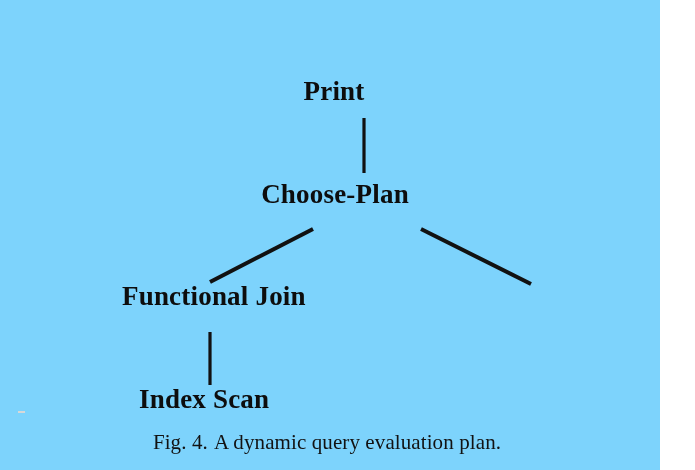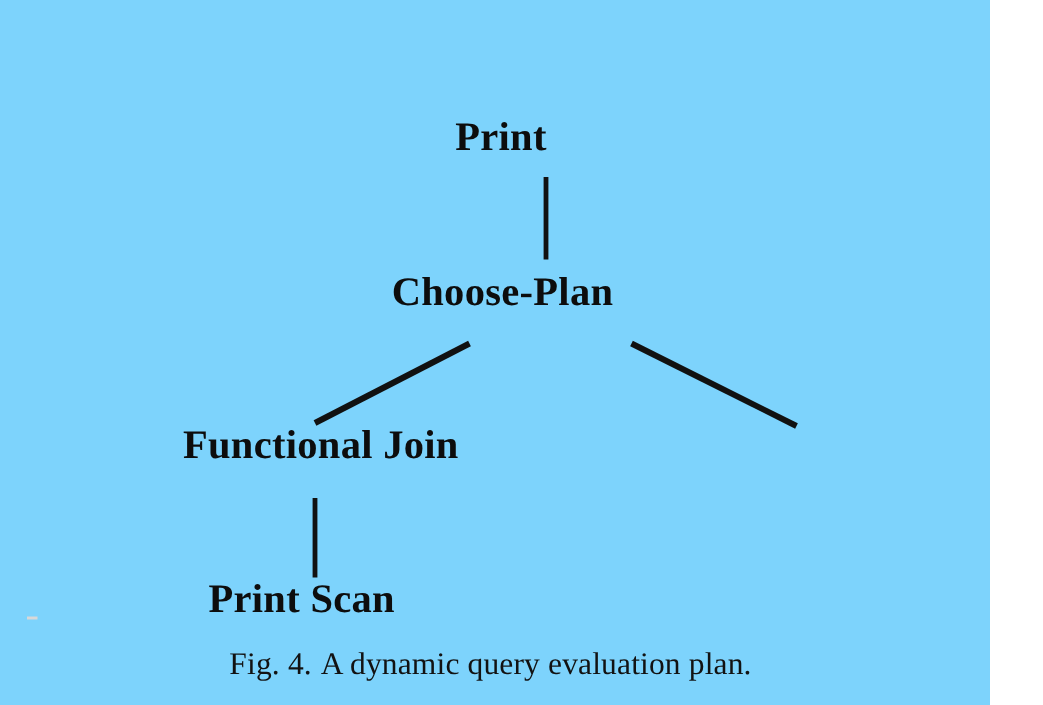--- a/index.html
+++ b/index.html
@@ -115,17 +115,17 @@
     <line class="edge-line" x1="210" y1="332" x2="210" y2="385" stroke-width="3.2"></line>
   </svg>
 
   <div class="node-label node-print"><span>Print</span></div>
 
   <div class="node-label node-choose"><span>Choose-Plan</span></div>
 
   <div class="node-label node-fjoin">Functional Join</div>
 
 
-  <div class="node-label node-iscan">Print Scan</div>
+  <div class="node-label node-iscan">Index Scan</div>
 
   <div class="caption"><span class="cap-inner"><span>Fig. 4.</span><span class="cap-gap"></span><span>A dynamic query evaluation plan.</span></span></div>
 
 </div>
 
 </body></html>

